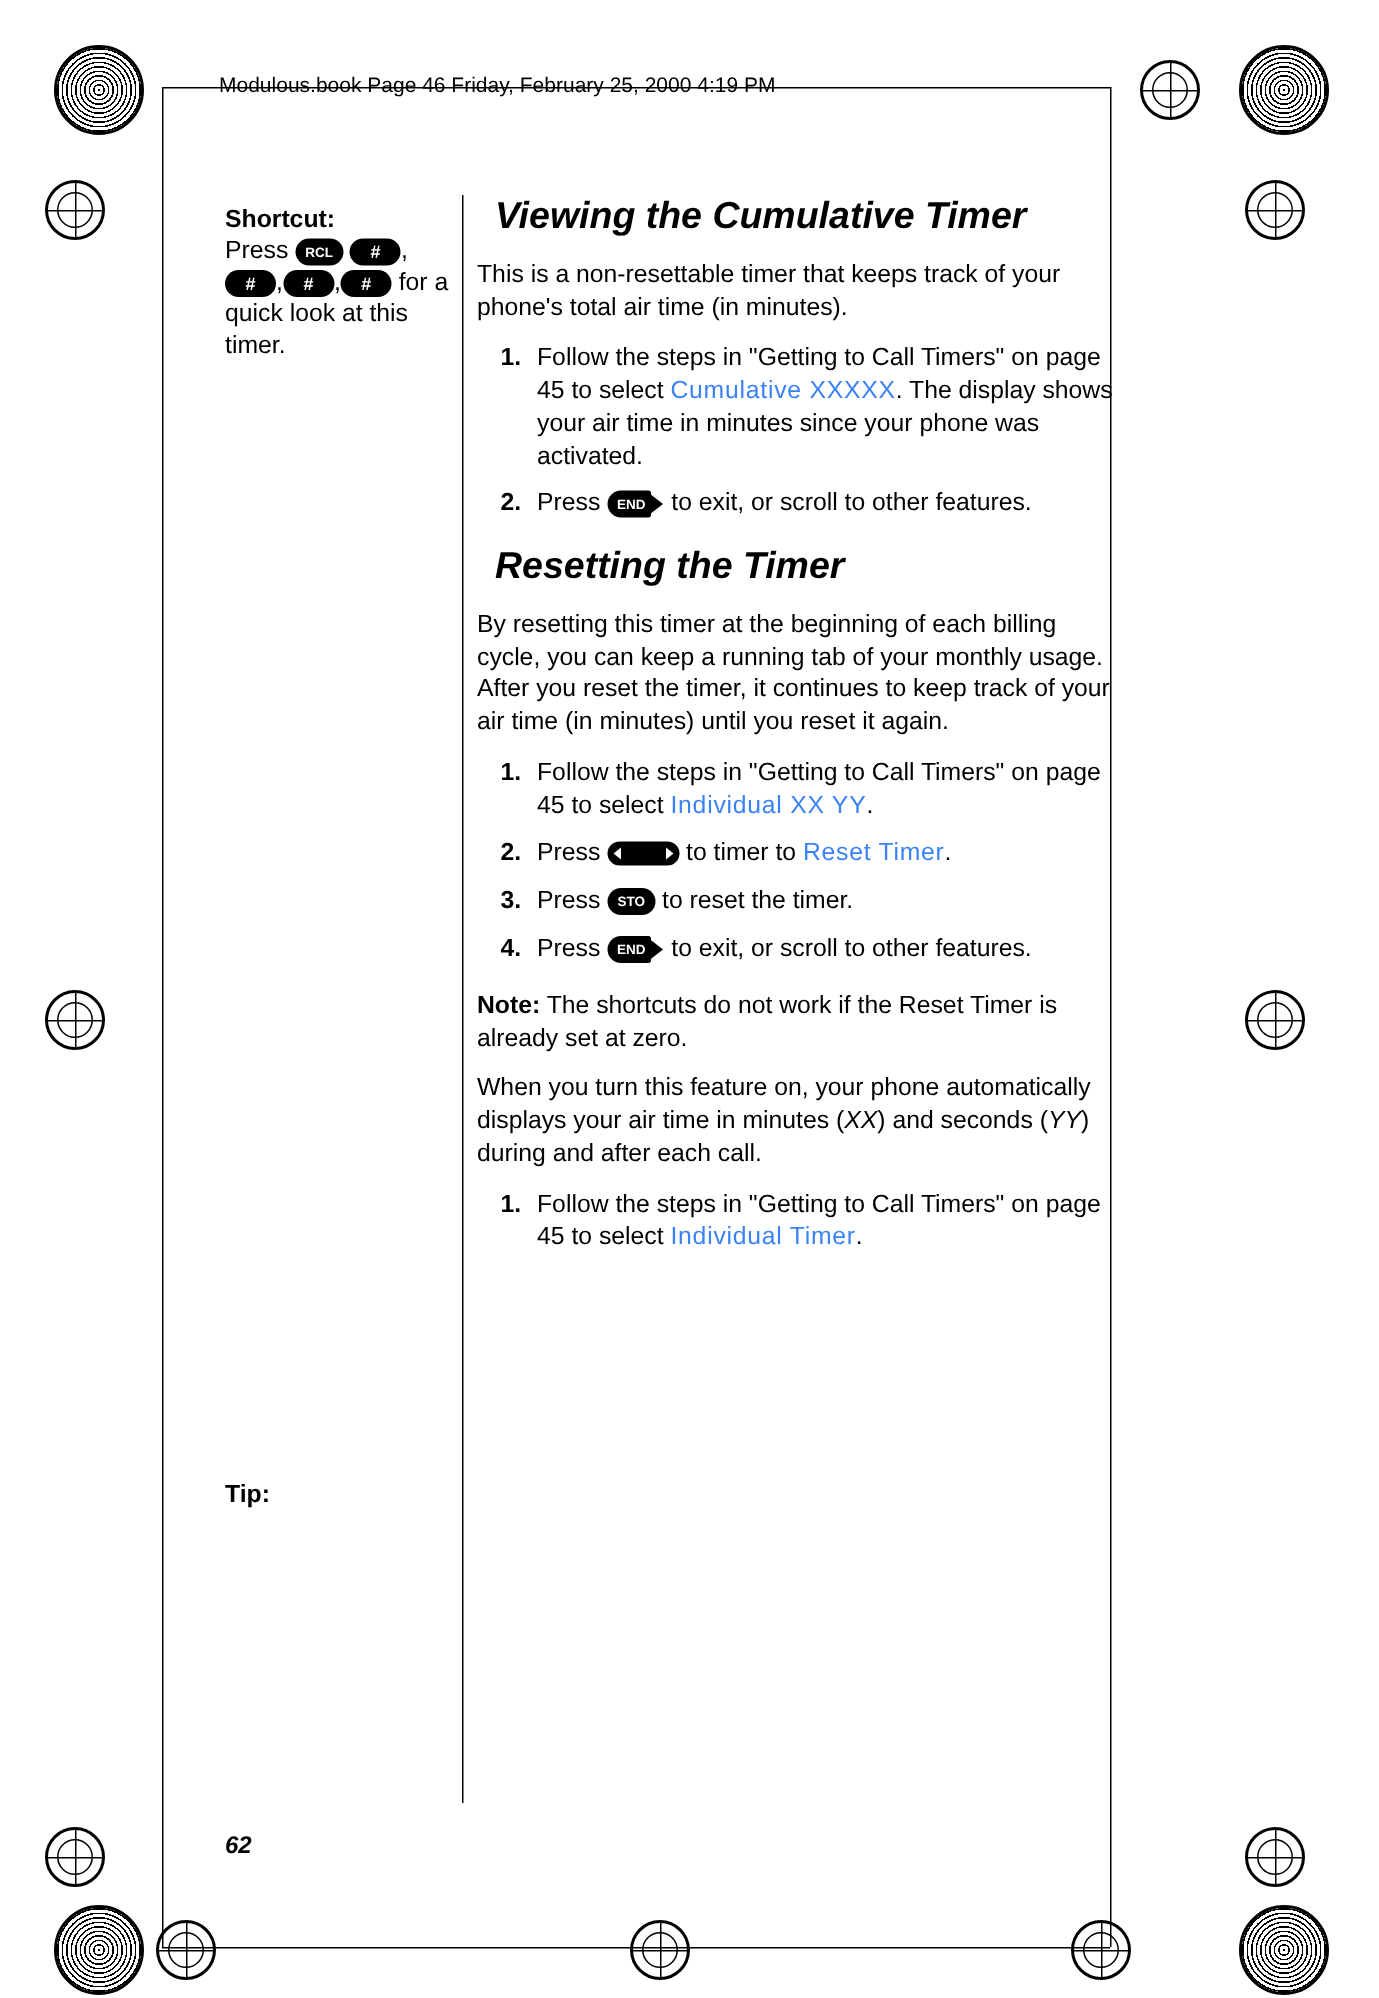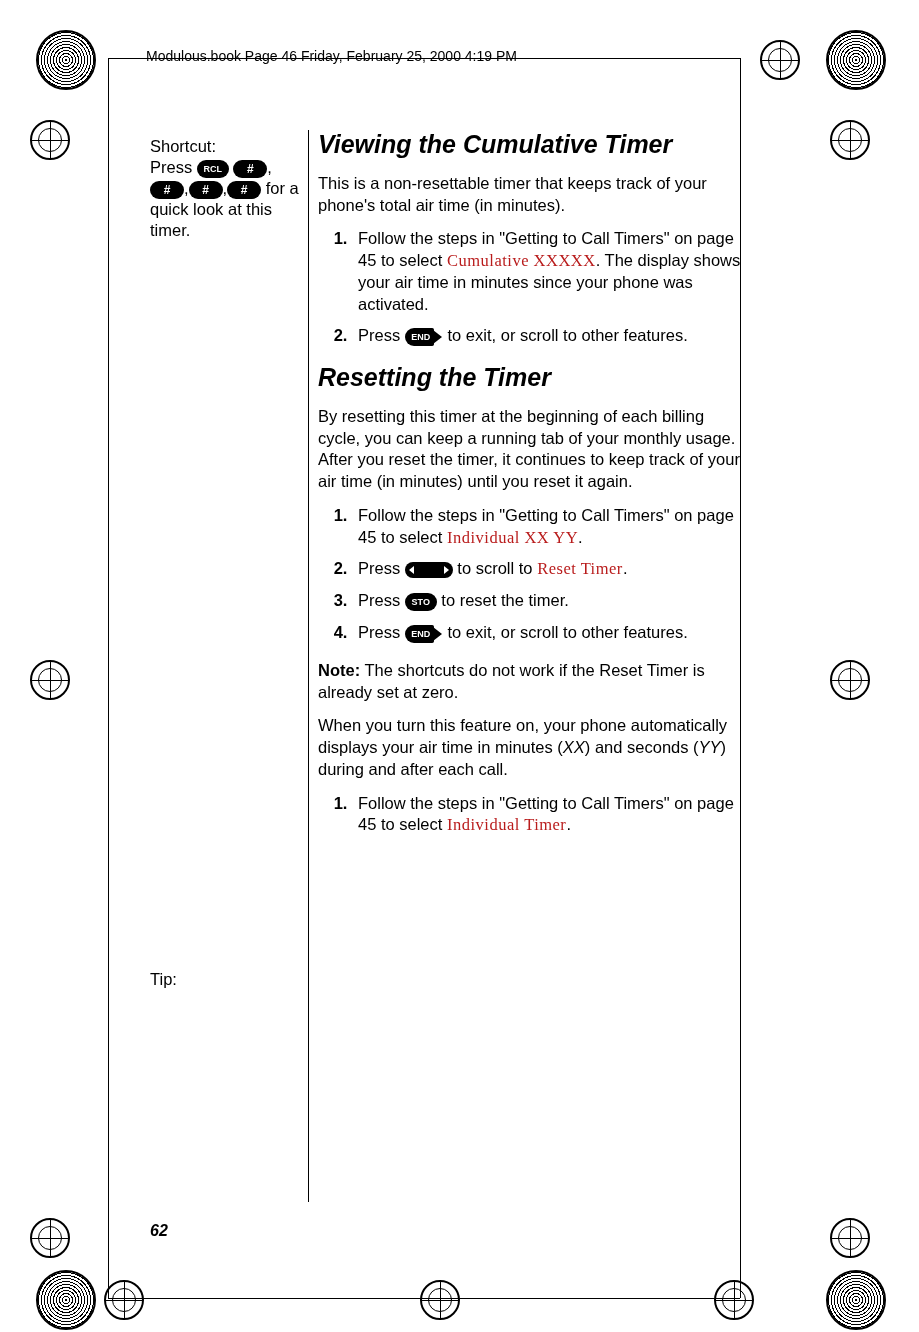--- a/index.html
+++ b/index.html
@@ -98,29 +98,29 @@
     width:1px;
     height:1072px;
     background:#000;
   }
 
   h2.section {
     font-family: Verdana, Geneva, sans-serif;
     font-weight: bold;
     font-style: italic;
     font-size: 25px;
-    margin: 0 0 14px 0;
+    margin: 0 0 14px 12px;
     line-height: 1.15;
   }
   p { margin: 3px 0 12px 0; }
   b { font-weight: bold; }
 
   .lcd {
-    font-family: Liberation Serif, serif;
-    color:#b91c1c;
+    font-family: Liberation Sans, sans-serif;
+    color:#3b82f6;
     letter-spacing: .5px;
   }
 
   ol.steps {
     margin: 10px 0 16px 0;
     padding-left: 34px;
   }
   ol.steps li {
     margin-bottom: 10px;
     padding-left: 6px;
@@ -173,22 +173,22 @@
     content:"";
     position:absolute;
     top:4px;
     border-top:4px solid transparent;
     border-bottom:4px solid transparent;
   }
   .key-scroll::before{ left:4px; border-right:5px solid #fff; }
   .key-scroll::after { right:4px; border-left:5px solid #fff; }
 
   .sidebar .shortcut-box { margin-top: 6px; }
-  .sidebar .tip-box { margin-top: 1px; }
-  .sidebar strong { font-weight:normal; }
+  .sidebar .tip-box { margin-top: 18px; }
+  .sidebar strong { font-weight:bold; }
   .sidebar em { font-style: italic; }
 
   .pagenum {
     position:absolute;
     left:150px;
     top:1222px;
     font-weight:bold;
     font-style:italic;
     font-size:16px;
   }
@@ -250,21 +250,21 @@
       </li>
     </ol>
 
     <h2 class="section">Resetting the Timer</h2>
     <p>By resetting this timer at the beginning of each billing cycle, you can keep a running tab of your monthly usage. After you reset the timer, it continues to keep track of your air time (in minutes) until you reset it again.</p>
     <ol class="steps">
       <li>
         <span>Follow the steps in "Getting to Call Timers" on page 45 to select </span><span class="lcd">Individual XX YY</span><span>.</span>
       </li>
       <li>
-        <span>Press </span><span class="key key-scroll"></span><span> to scroll to </span><span class="lcd">Reset Timer</span><span>.</span>
+        <span>Press </span><span class="key key-scroll"></span><span> to timer to </span><span class="lcd">Reset Timer</span><span>.</span>
       </li>
       <li>
         <span>Press </span><span class="key">STO</span><span> to reset the timer.</span>
       </li>
       <li>
         <span>Press </span><span class="key key-end">END</span>&nbsp;&nbsp;<span> to exit, or scroll to other features.</span>
       </li>
     </ol>
     <p>
       <b>Note:</b><span> The shortcuts do not work if the Reset Timer is already set at zero.</span>

